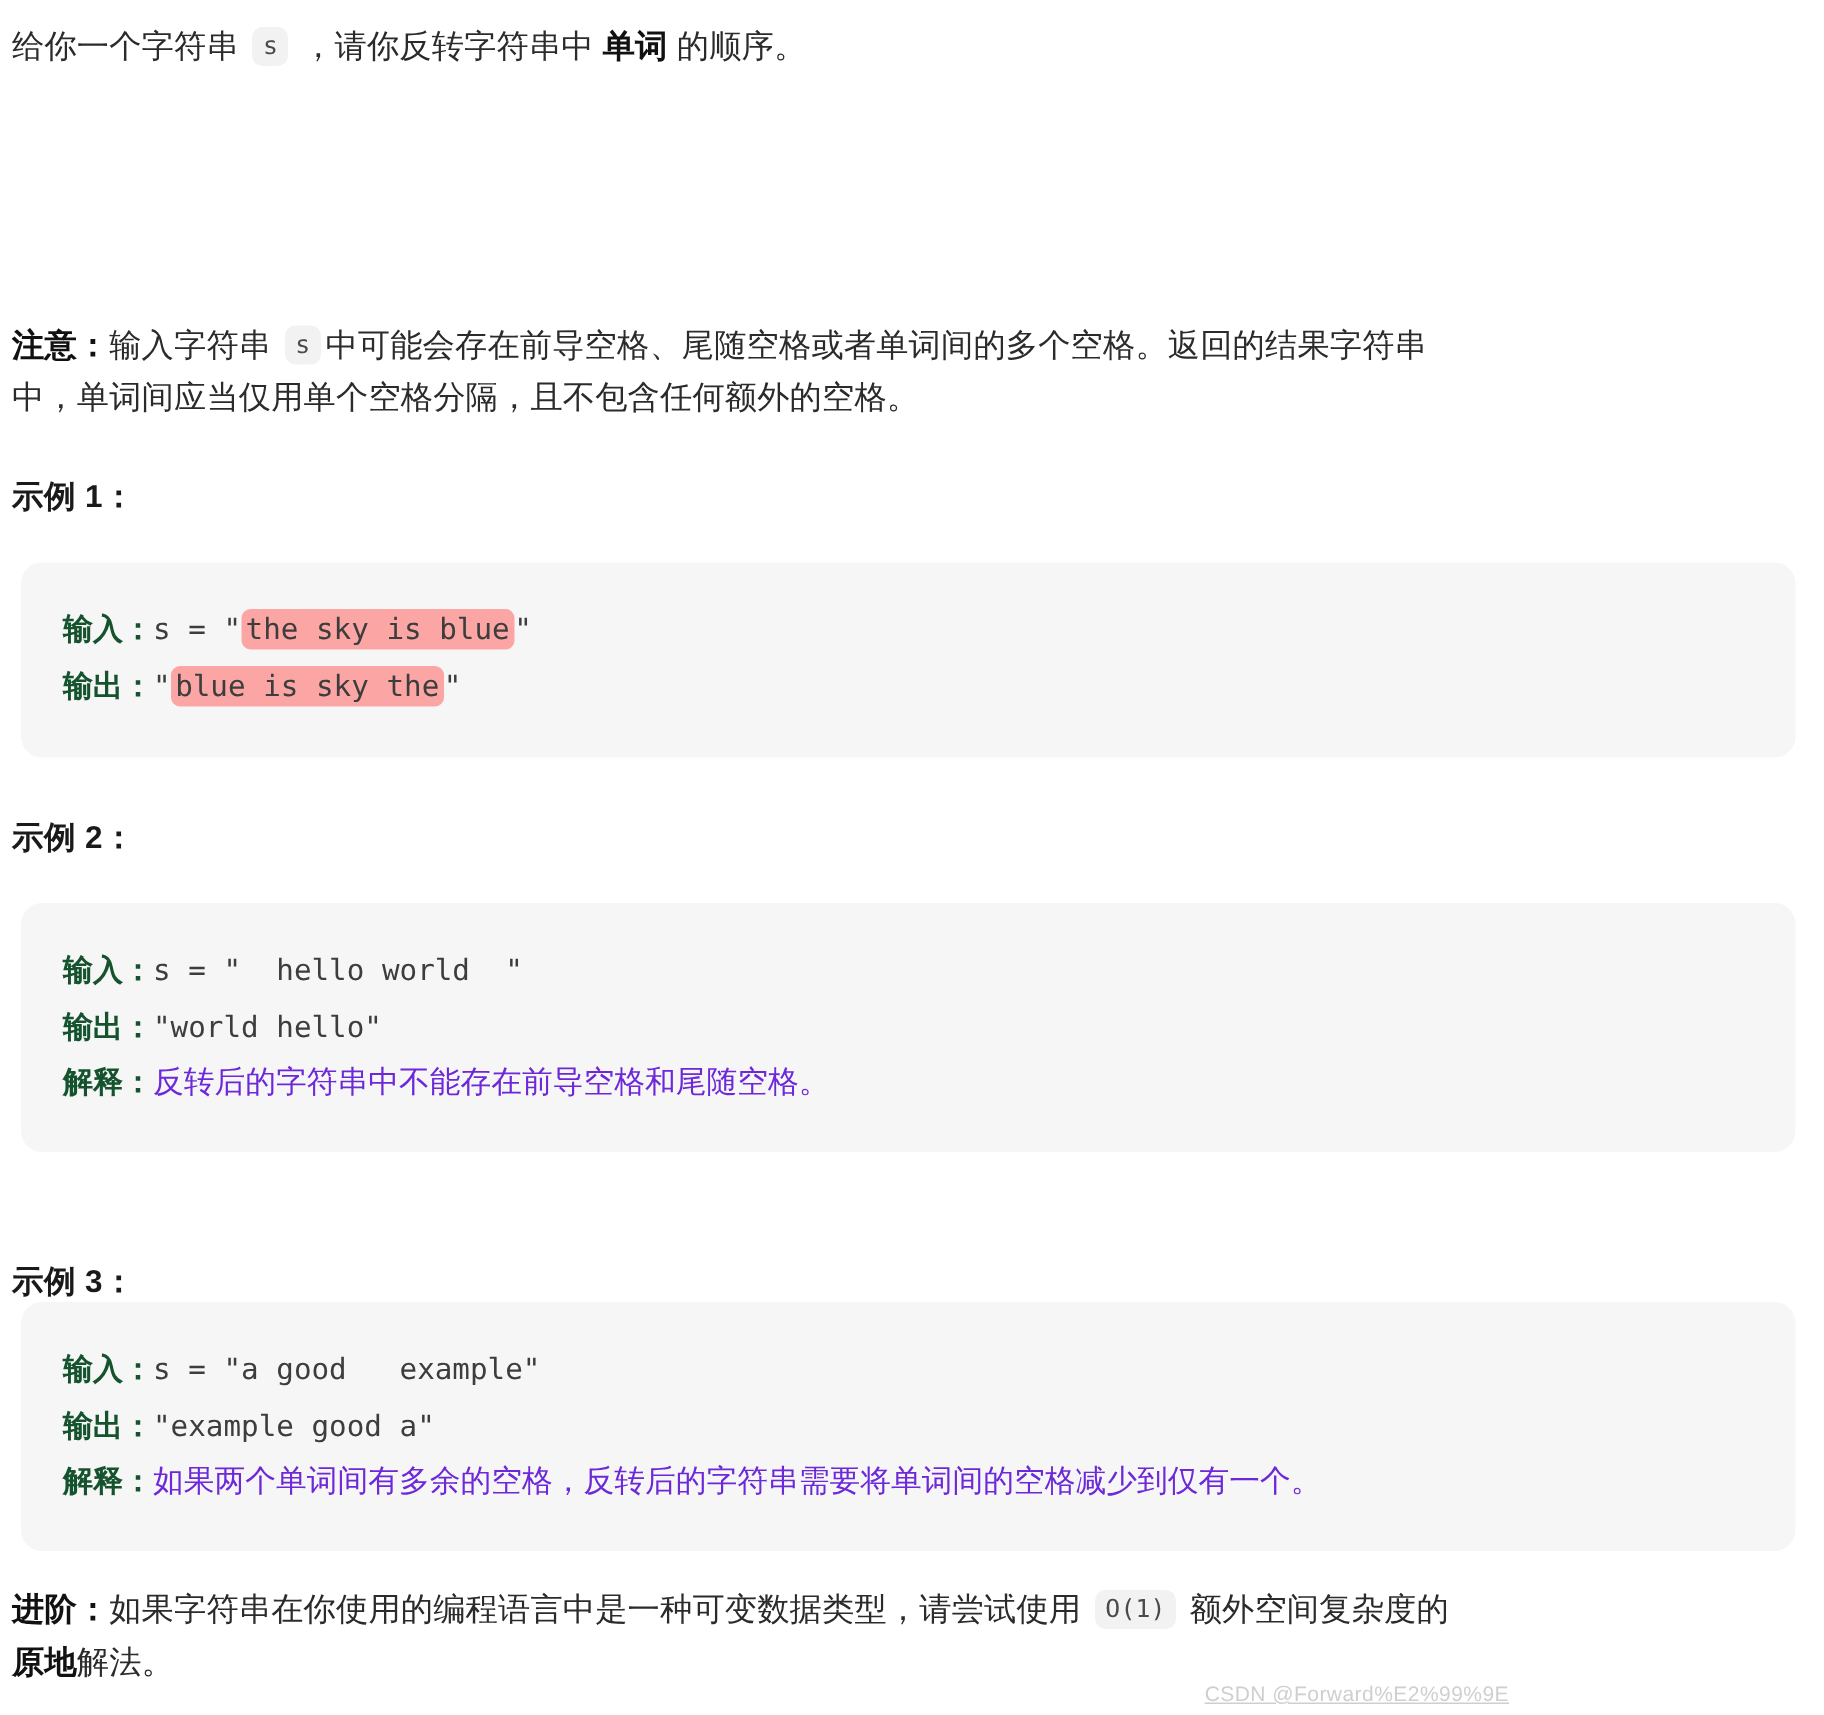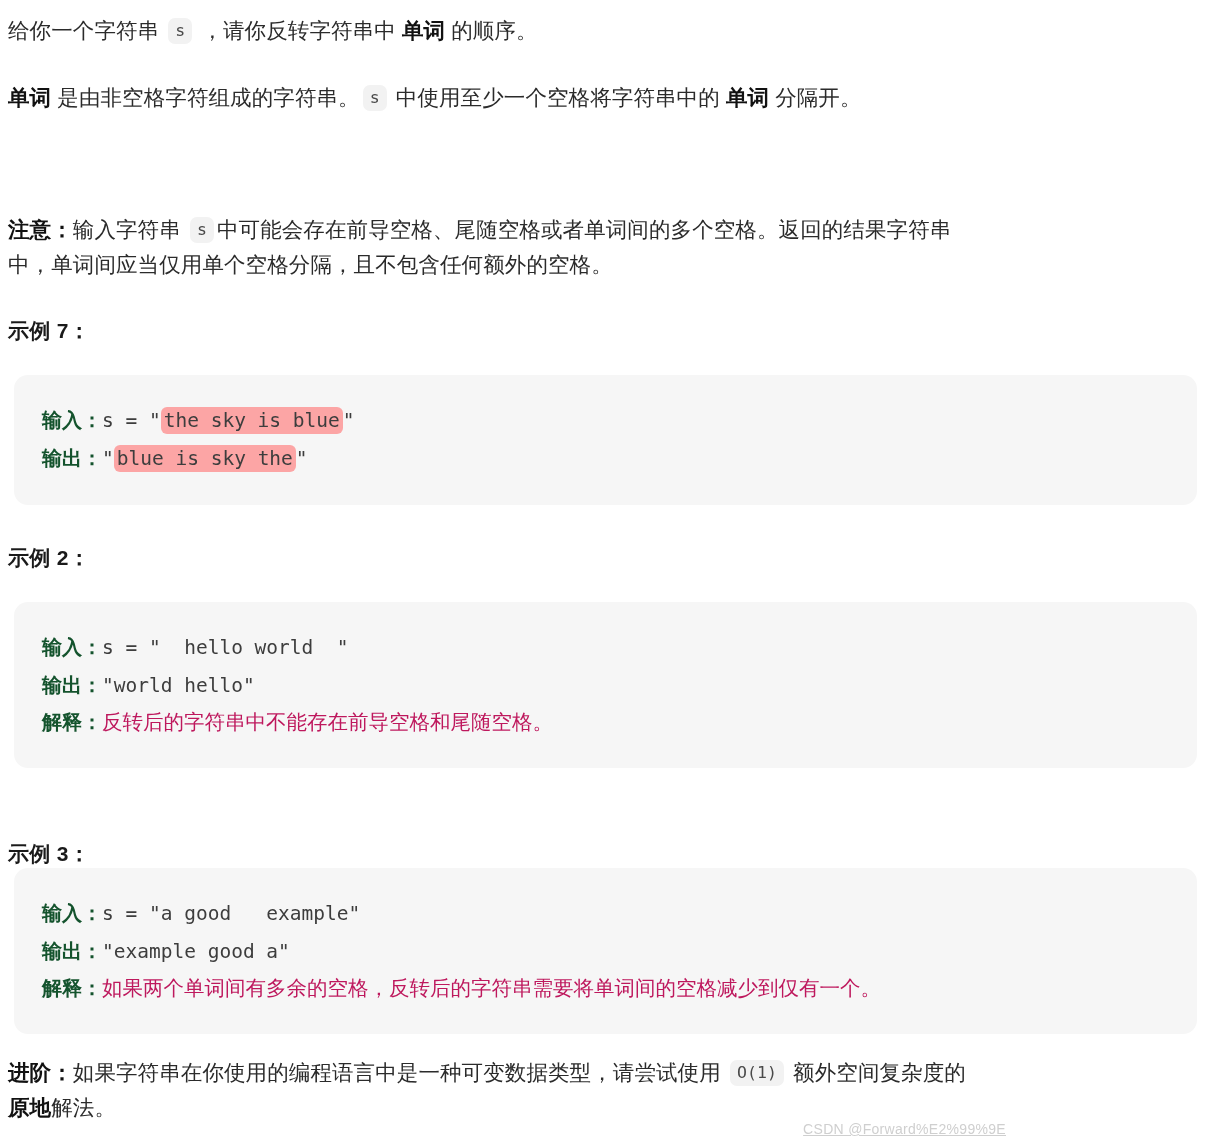--- a/index.html
+++ b/index.html
@@ -107,21 +107,21 @@
     font-size: 19.5px;
     color: #3d3d3d;
     background: #fca5a5;
     border-radius: 6px;
     padding: 2px 3px;
     white-space: pre;
   }
   .cn {
     font-family: "Liberation Sans", "DejaVu Sans", sans-serif;
     font-size: 20.5px;
-    color: #be185d;
+    color: #6d28d9;
   }
 
   
   .watermark {
     position: absolute;
     right: 14px;
     bottom: 6px;
     font-size: 14px;
     color: #cfcfcf;
     letter-spacing: 0.3px;
@@ -129,26 +129,25 @@
     text-decoration: underline;
   }
 </style>
 </head>
 <body>
 
 <div class="page">
 
   <p class="para p1"><span>给你一个字符串 </span><code class="chip">s</code><span> ，请你反转字符串中 </span><strong>单词</strong><span> 的顺序。</span></p>
 
-  <p class="para p2"><strong>单词</strong><span> 是由非空格字符组成的字符串。</span><code class="chip">s</code><span> 中使用至少一个空格将字符串中的 </span><strong>单词</strong><span> 分隔开。</span></p>
 
 
   <p class="para p4"><strong>注意：</strong><span>输入字符串 </span><code class="chip">s</code><span>中可能会存在前导空格、尾随空格或者单词间的多个空格。返回的结果字符串中，单词间应当仅用单个空格分隔，且不包含任何额外的空格。</span></p>
 
-  <div class="ex-head h1">示例 7：</div>
+  <div class="ex-head h1">示例 1：</div>
   <div class="ex-block b1">
     <span class="ex-line"><span class="ex-label">输入：</span><span class="mono">s = "</span><span class="mono-chip">the sky is blue</span><span class="mono">"</span></span>
     <span class="ex-line"><span class="ex-label">输出：</span><span class="mono">"</span><span class="mono-chip">blue is sky the</span><span class="mono">"</span></span>
   </div>
 
   <div class="ex-head h2">示例 2：</div>
   <div class="ex-block b2">
     <span class="ex-line"><span class="ex-label">输入：</span><span class="mono">s = "  hello world  "</span></span>
     <span class="ex-line"><span class="ex-label">输出：</span><span class="mono">"world hello"</span></span>
     <span class="ex-line"><span class="ex-label">解释：</span><span class="cn">反转后的字符串中不能存在前导空格和尾随空格。</span></span>

